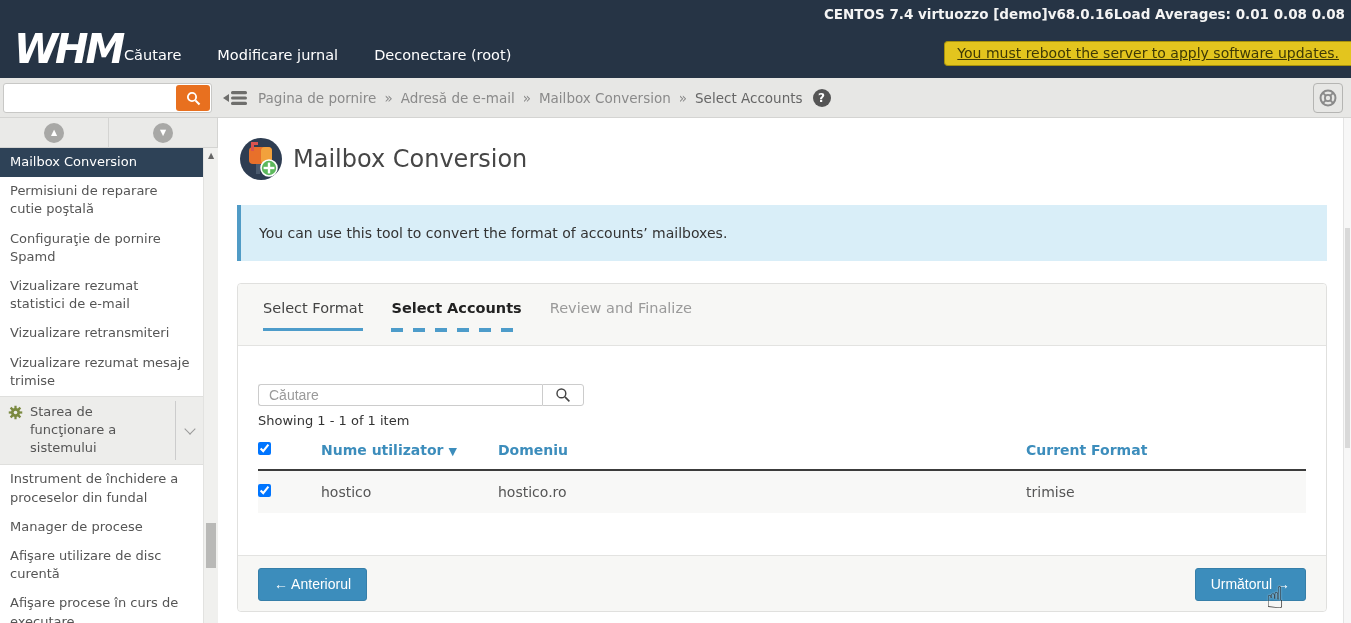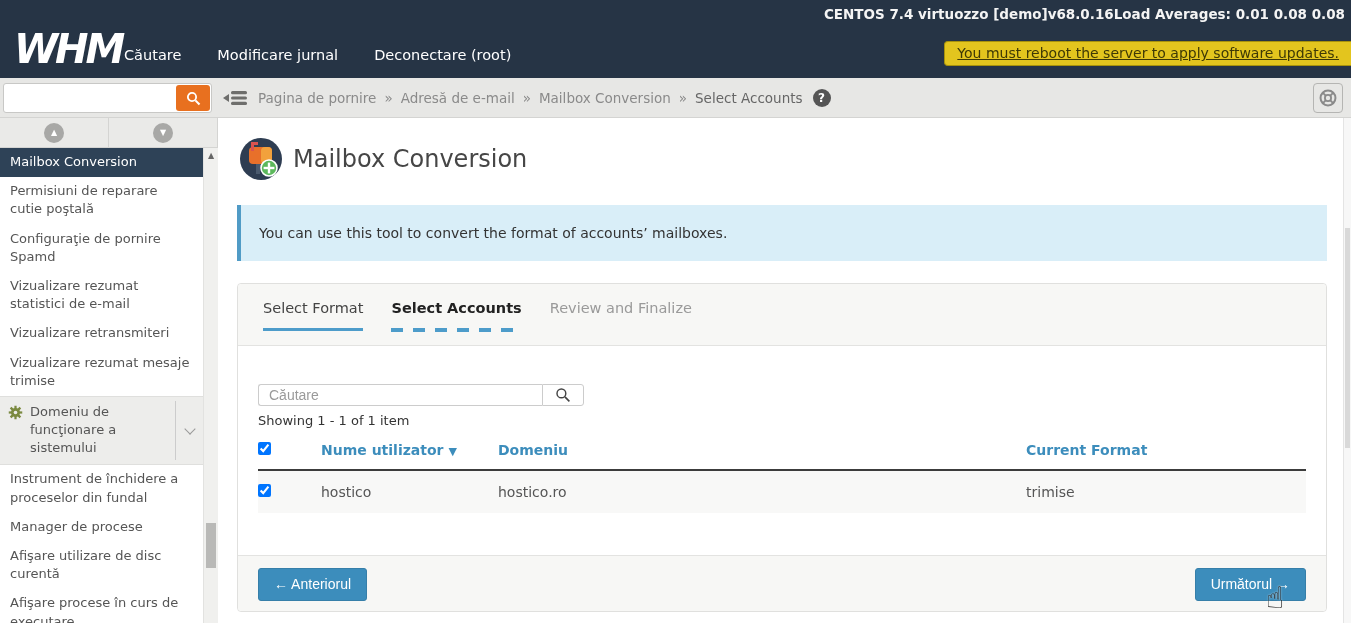--- a/index.html
+++ b/index.html
@@ -163,21 +163,21 @@
             <g stroke="#7b8a40" stroke-width="3">
               <line x1="10" y1="1" x2="10" y2="19"></line>
               <line x1="1" y1="10" x2="19" y2="10"></line>
               <line x1="3.5" y1="3.5" x2="16.5" y2="16.5"></line>
               <line x1="16.5" y1="3.5" x2="3.5" y2="16.5"></line>
             </g>
             <circle cx="10" cy="10" r="6" fill="#7b8a40"></circle>
             <circle cx="10" cy="10" r="2.4" fill="#ededeb"></circle>
           </svg>
       </span>
-      <span>Domeniu de funcţionare a sistemului</span>
+      <span>Starea de funcţionare a sistemului</span>
       <span class="chevbox">
           <span class="chev"></span>
         </span>
     </div>
     <div class="sideitem">Instrument de închidere a proceselor din fundal</div>
     <div class="sideitem">Manager de procese</div>
     <div class="sideitem">Afişare utilizare de disc curentă</div>
     <div class="sideitem">Afişare procese în curs de executare</div>
 
   </div>

